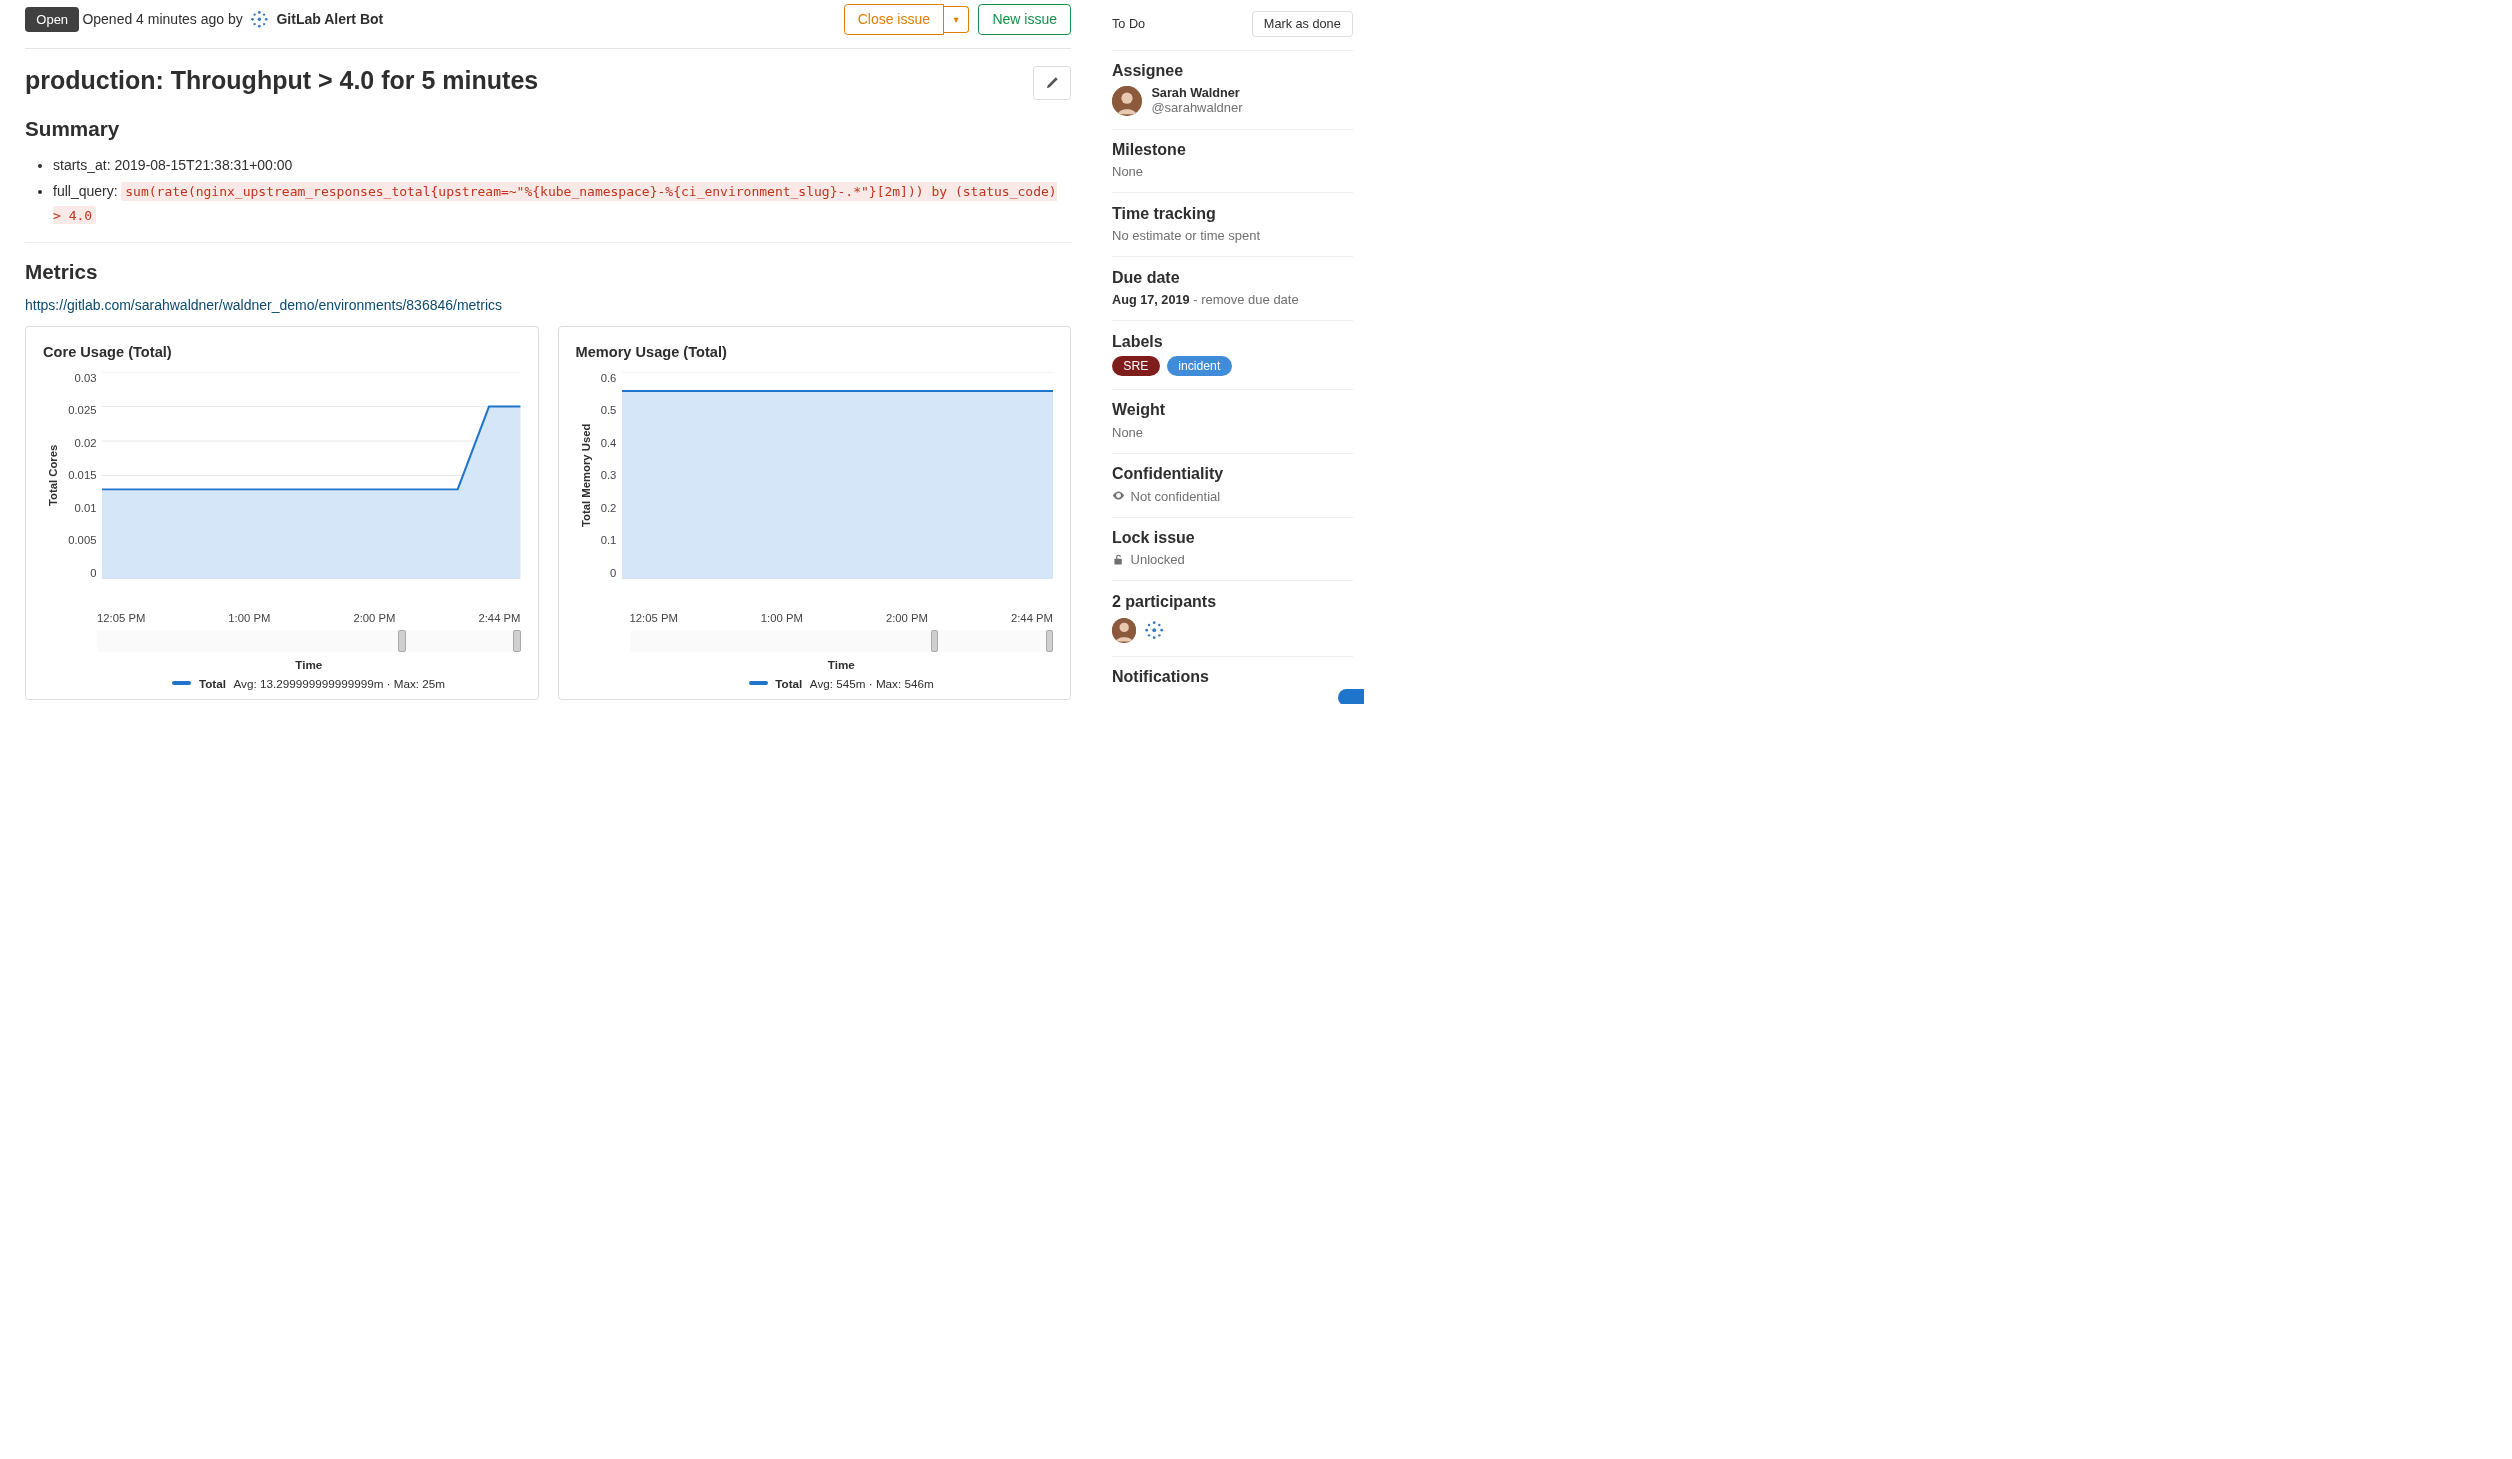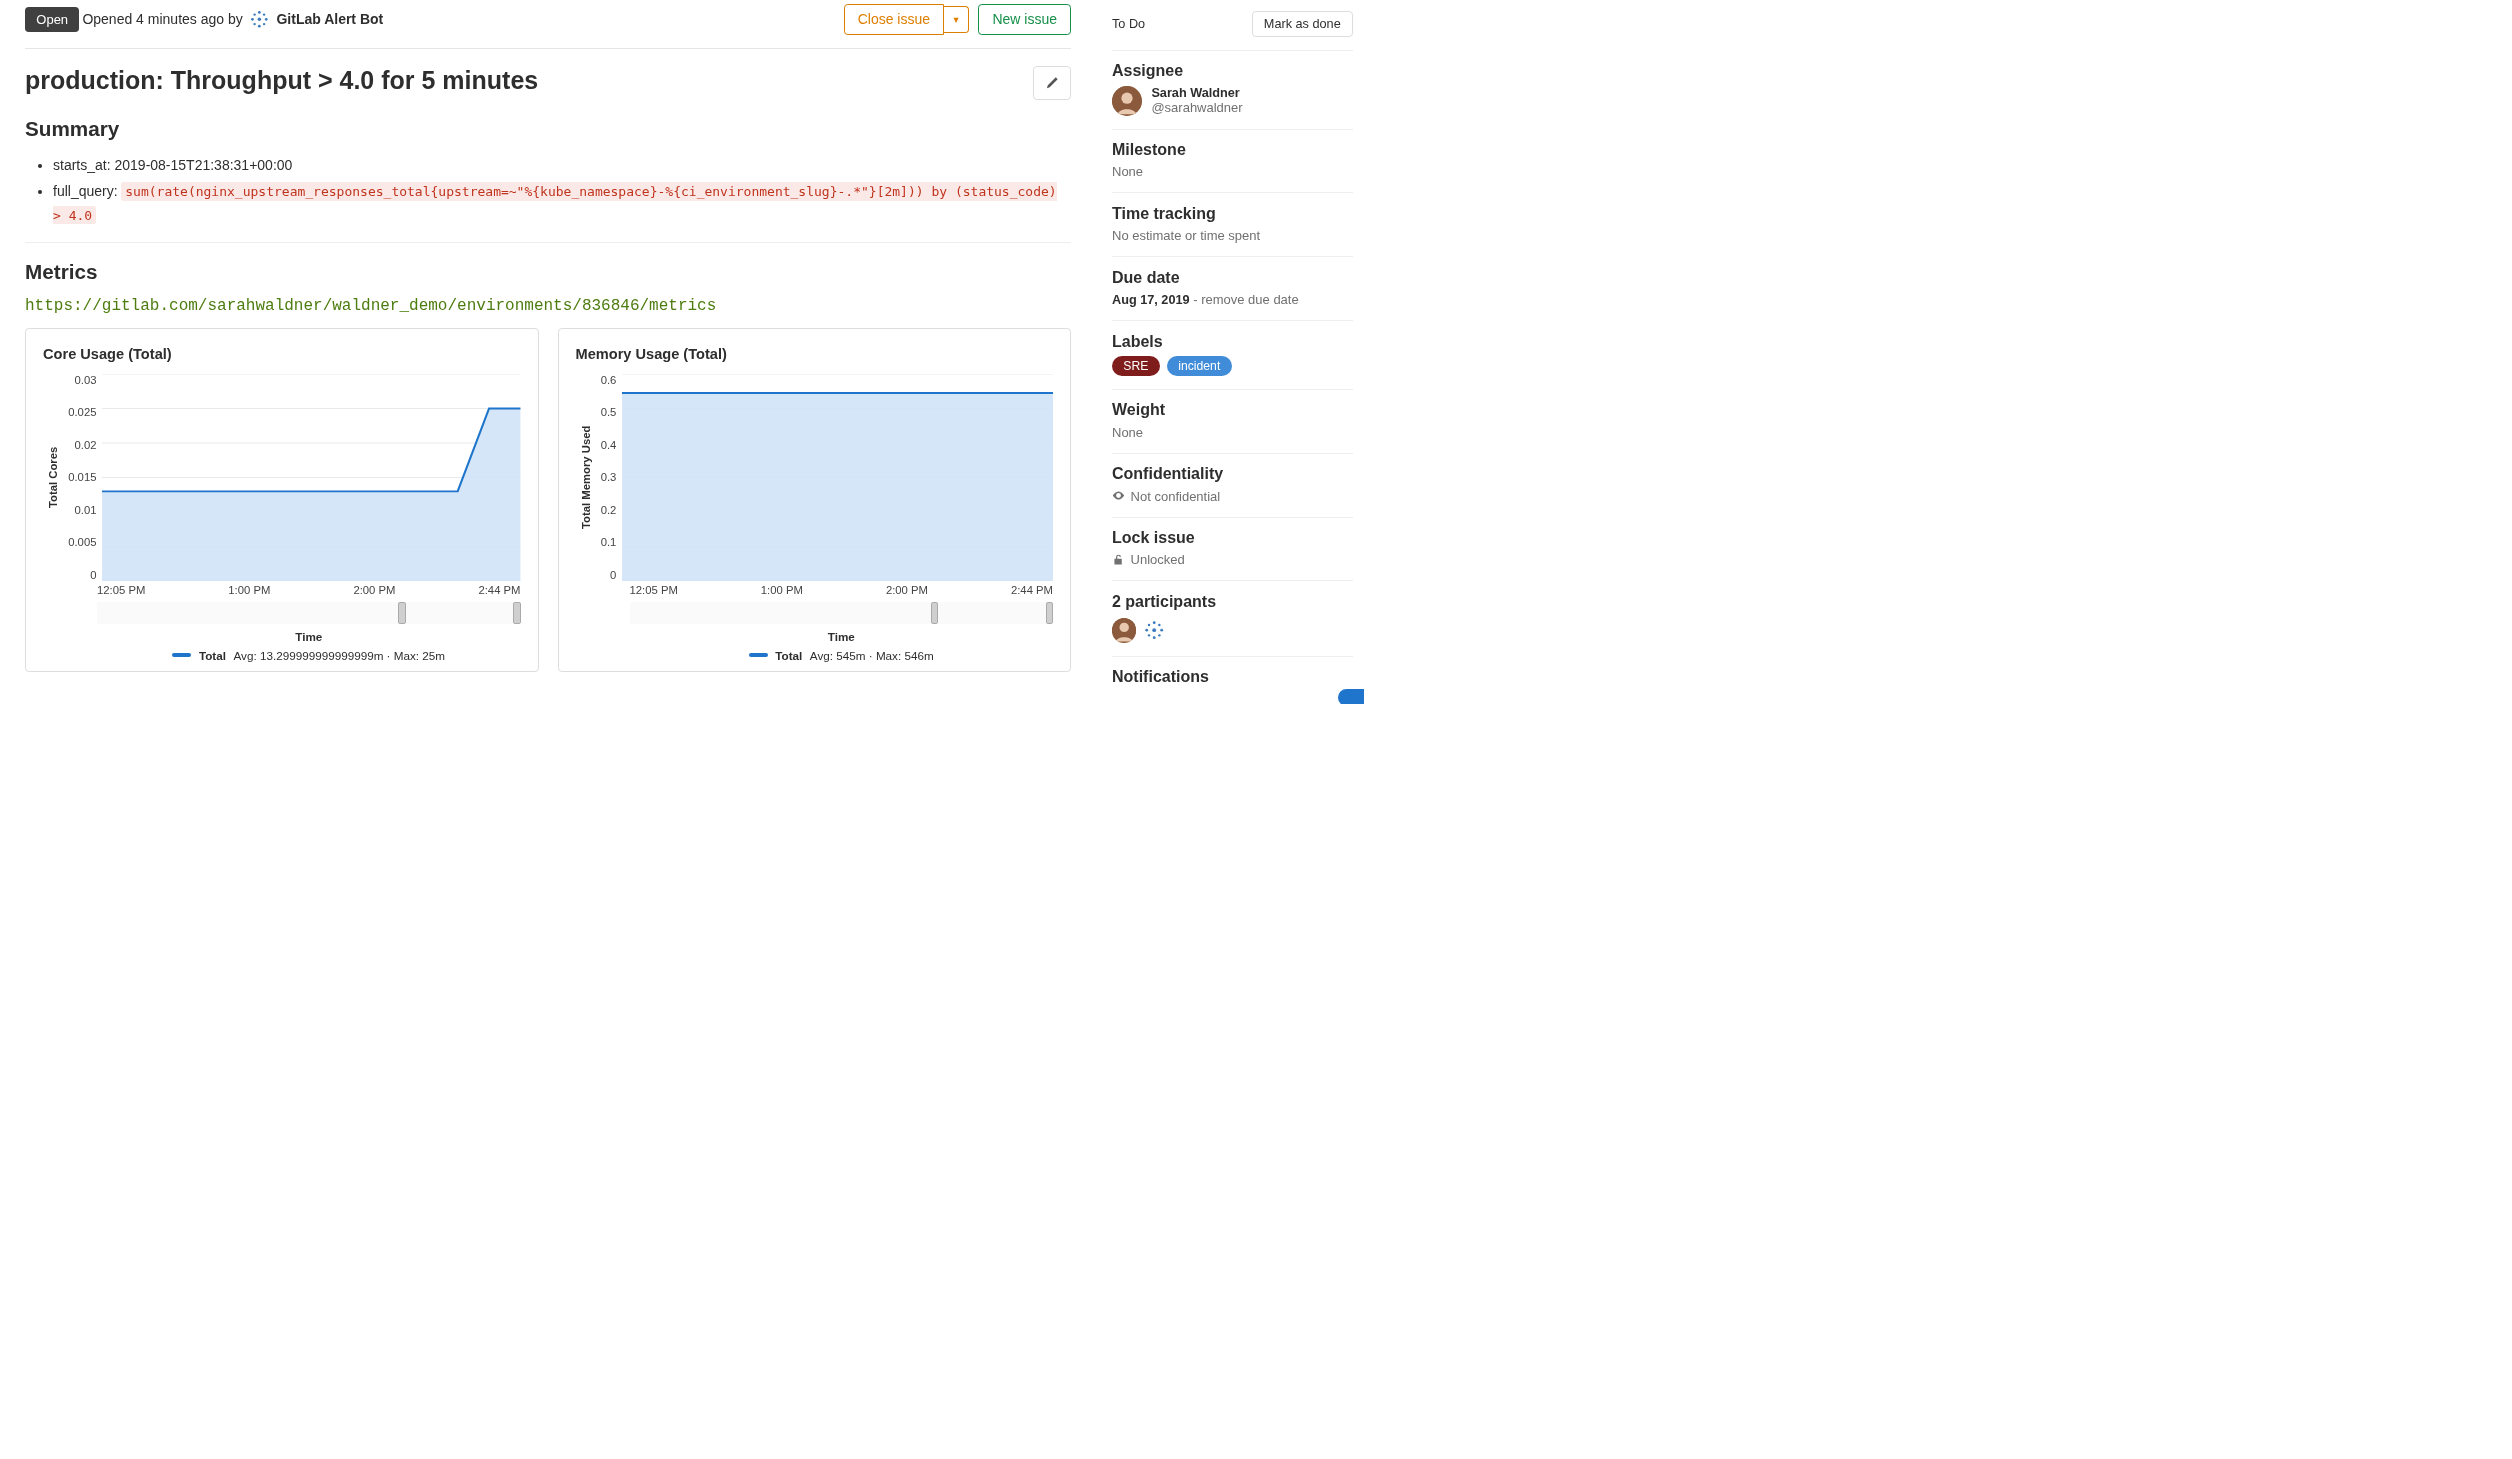--- a/index.html
+++ b/index.html
@@ -76,21 +76,21 @@
 code.inline {
   background: #fbe9e8;
   color: #c0341d;
   font-family: Menlo, Consolas, monospace;
   font-size: 13px;
   padding: 1.9px 3.8px;
   border-radius: 2.8px;
 }
 hr.sep { border: none; border-top: 0.9px solid #eee; margin: 15px 0; }
 
-a.link { color: #4d7c0f; text-decoration: none; font-size: 16px; font-family: Liberation Mono, monospace; }
+a.link { color: #0c4a6e; text-decoration: none; font-size: 14px; }
 
 
 .charts { display: flex; gap: 19px; margin-top: 13px; }
 .chart-card {
   flex: 1;
   border: 0.9px solid #ddd;
   border-radius: 3.8px;
   padding: 17px 17px 9.4px 17px;
 }
 .chart-title { font-weight: 700; font-size: 14.6px; margin-bottom: 11.3px; }
@@ -100,21 +100,21 @@
   transform: rotate(180deg);
   font-size: 11.3px;
   font-weight: 600;
   text-align: center;
   padding: 0 3.8px;
   color: #2e2e2e;
 }
 .yaxis { display: flex; flex-direction: column; justify-content: space-between; align-items: flex-end; padding: 0 5.6px; font-size: 11.3px; color: #444; height: 207px; }
 .plot { flex: 1; position: relative; height: 207px; }
 .plot svg { width: 100%; height: 100%; display: block; }
-.xaxis { display: flex; justify-content: space-between; font-size: 11.3px; color: #444; padding: 3.8px 0 0 54px; }
+.xaxis { display: flex; justify-content: space-between; font-size: 11.3px; color: #444; padding: 3.8px 0 0 54px; margin-top: 30px; }
 .overview { height: 22.5px; margin: 5.6px 0 3.8px 54px; background: #fafafa; position: relative; border-radius: 1.9px; }
 .ov-handle { position: absolute; top: 0; bottom: 0; width: 7.5px; background: #cfcfcf; border: 0.9px solid #aaa; border-radius: 1.9px; }
 .xlabel { text-align: center; font-size: 11.7px; font-weight: 600; padding-left: 54px; margin: 5.6px 0; }
 .legend { display: flex; justify-content: center; align-items: center; font-size: 11.7px; color: #2e2e2e; padding-left: 54px; gap: 7.5px; }
 .leg-swatch { width: 19px; height: 3.8px; background: #1f75cb; border-radius: 1.9px; display: inline-block; }
 .leg-name { font-weight: 700; }
 
 
 .sb-section {
   border-bottom: 0.9px solid #eee;

